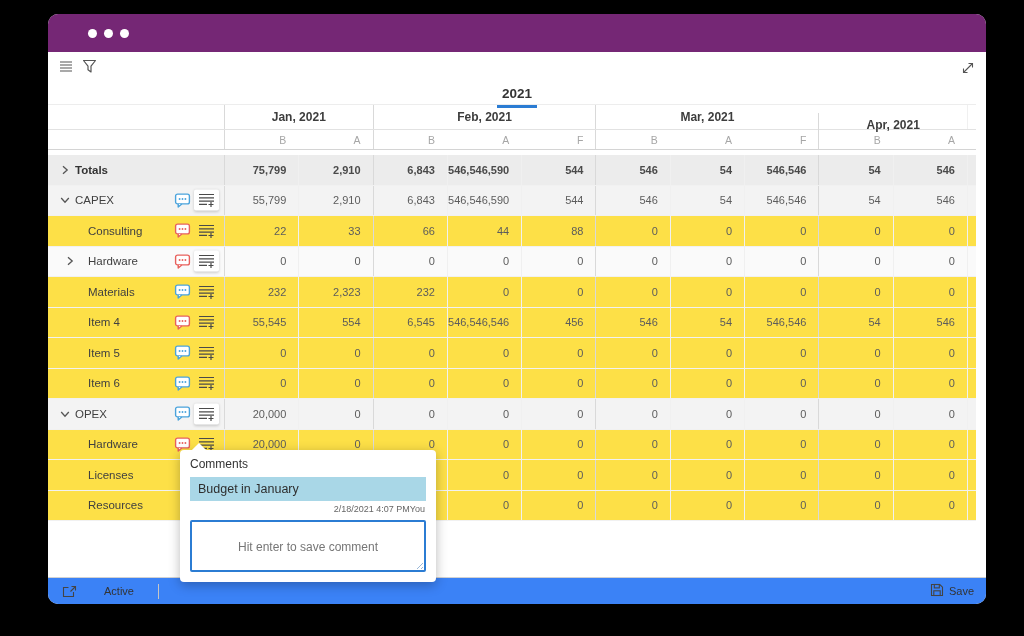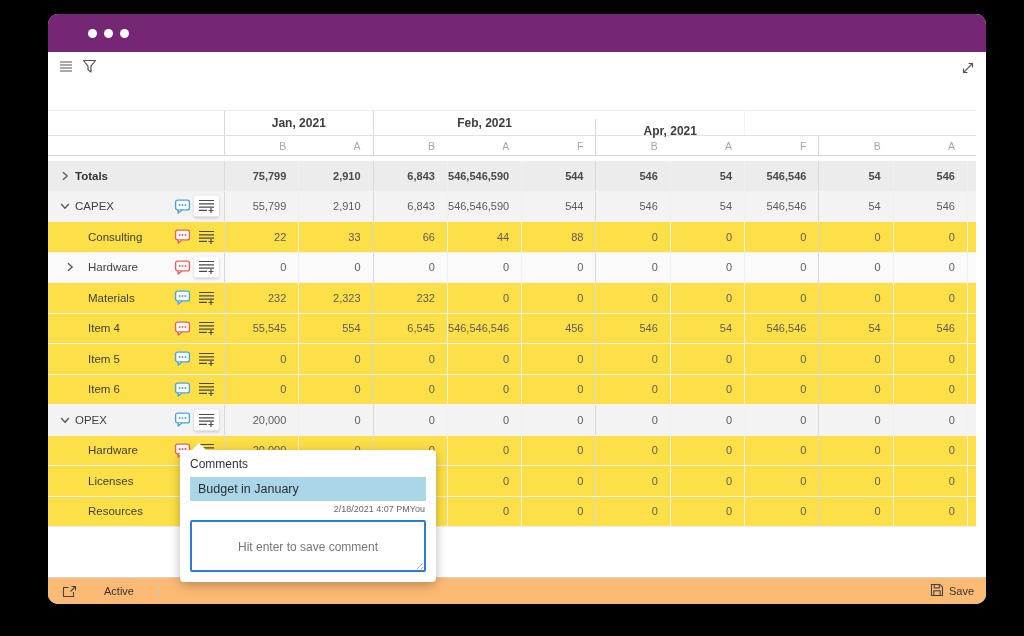--- a/index.html
+++ b/index.html
@@ -11,21 +11,21 @@
   .dots span{width:9px;height:9px;border-radius:50%;background:#fff;}
   .toolbar{position:absolute;left:0;top:38px;width:100%;height:34px;}
   .tb-icon{position:absolute;display:inline-flex;}
   .tb-menu{left:11px;top:8px;}
   .tb-filter{left:34px;top:7px;}
   .tb-expand{right:10px;top:8px;}
   .tabrow{position:absolute;left:0;top:70px;width:100%;text-align:center;}
   .tab{display:inline-block;font-size:13.5px;font-weight:bold;color:#333;
     padding:0 5px 4px;border-bottom:3px solid var(--accent,#2b7cd3);}
   
-  .table{position:absolute;left:0;top:96px;width:928px;}
+  .table{position:absolute;left:0;top:90px;width:928px;}
   .grid-row{display:flex;align-items:center;}
   .cell{box-sizing:border-box;flex:0 0 74.3px;height:100%;display:flex;align-items:center;
     justify-content:flex-end;padding-right:12px;font-size:11px;color:#5c5c5c;white-space:nowrap;
     border-left:1px solid #f0f0f0;}
   .group-start{border-left:1px solid #d9d9d9 !important;}
   .label-cell{flex:0 0 176px;justify-content:flex-start;padding:0;border-left:none !important;
     position:relative;height:100%;}
   .spacer-cell{flex:0 0 19px;padding:0;border-left:1px solid #f0f0f0;}
   .month-row{height:24px;border-top:1px solid #ededed;border-bottom:1px solid #e2e2e2;}
   .month-cell{justify-content:center;font-weight:bold;font-size:12px;color:#3d3d3d;padding-right:0;}
@@ -57,21 +57,21 @@
   .comment-meta{display:flex;justify-content:flex-end;font-size:9px;color:#666;
     margin:3px 1px 6px;}
   .comment-input{width:100%;box-sizing:border-box;height:52px;border:2px solid var(--accent,#2b7cd3);
     border-radius:2px;resize:none;outline:none;font-family:"Liberation Sans",sans-serif;
     font-size:12px;color:#333;text-align:center;padding-top:18px;display:block;}
   .comment-input::placeholder{color:#767676;}
   .resize-corner{position:absolute;right:13px;bottom:13px;width:9px;height:9px;
     background:repeating-linear-gradient(135deg,transparent 0 2px,#9ab8d8 2px 3px);
     clip-path:polygon(100% 0,100% 100%,0 100%);}
   
-  .statusbar{position:absolute;left:0;right:0;bottom:0;height:26px;background:#fdba74;
+  .statusbar{position:absolute;left:0;right:0;bottom:0;height:26px;background:#3b82f6;
     border-top:1px solid #d2d2d2;display:flex;align-items:center;font-size:11px;color:#333;}
   .sb-popout{margin-left:14px;display:inline-flex;}
   .sb-status{margin-left:27px;}
   .sb-divider{width:1px;height:15px;background:#c6c6c6;margin-left:24px;}
   .sb-save{margin-left:auto;margin-right:12px;display:inline-flex;align-items:center;gap:5px;}
 </style>
 </head>
 <body>
 
 <div class="window">
@@ -104,26 +104,30 @@
       <svg width="16" height="16" viewBox="0 0 16 16">
           <g stroke="#555" stroke-width="1.1" fill="none">
         <line x1="3.5" y1="12.5" x2="12.5" y2="3.5"></line>
         <polyline points="8.5,3.5 12.5,3.5 12.5,7.5"></polyline>
         <polyline points="3.5,8.5 3.5,12.5 7.5,12.5"></polyline>
           </g>
         </svg>
     </span>
   </div>
 
+  <div class="tabrow">
+    <span class="tab">2021</span>
+  </div>
 
   <div class="table">
       <div class="grid-row month-row">
         <div class="cell label-cell"></div>
         <div class="cell month-cell group-start" style="flex: 0 0 148.6px;">Jan, 2021</div>
         <div class="cell month-cell group-start" style="flex: 0 0 222.9px;">Feb, 2021</div>
+        <div class="cell month-cell group-start" style="flex: 0 0 222.9px;">Mar, 2021</div>
         <div class="cell month-cell group-start" style="flex: 0 0 148.6px; margin-top: 16px;">Apr, 2021</div>
         <div class="cell spacer-cell"></div>
       </div>
       <div class="grid-row sub-row">
         <div class="cell label-cell"></div>
         <div class="cell sub-cell group-start">B</div>
         <div class="cell sub-cell">A</div>
         <div class="cell sub-cell group-start">B</div>
         <div class="cell sub-cell">A</div>
         <div class="cell sub-cell">F</div>

